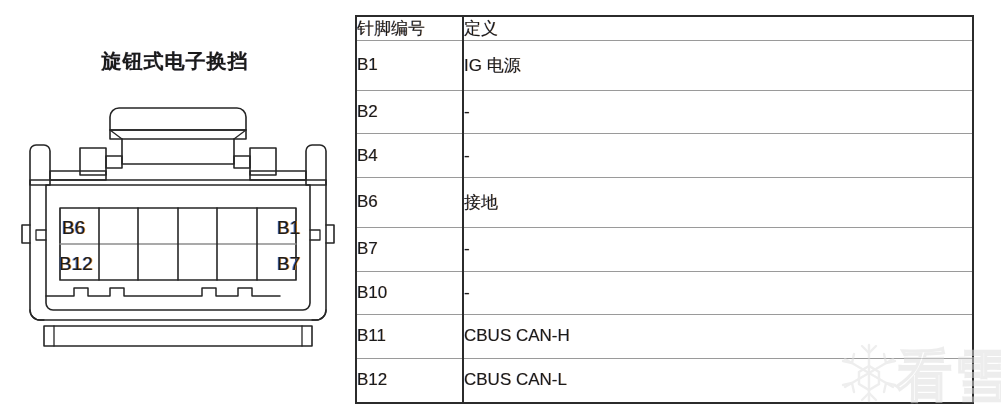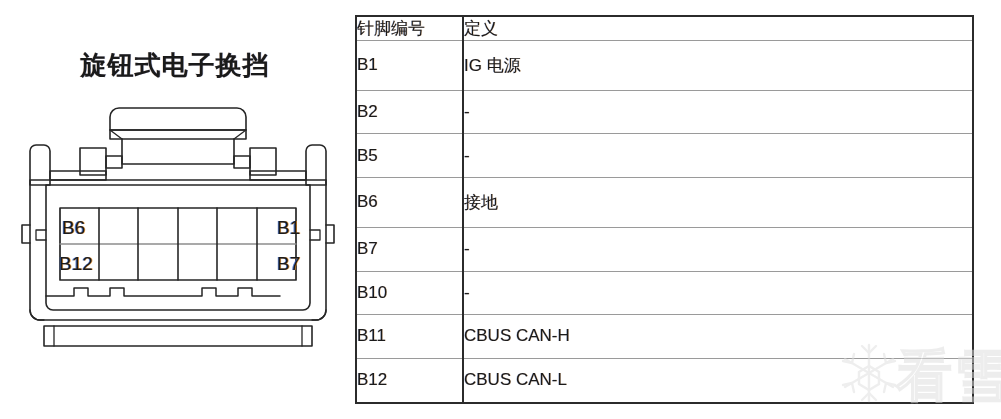--- a/index.html
+++ b/index.html
@@ -23,21 +23,21 @@
     width: 350px;
     height: 419px;
   }
 
   #diagram-title {
     position: absolute;
     left: 0;
     top: 48px;
     width: 350px;
     text-align: center;
-    font-size: 26px;
+    font-size: 20px;
     font-weight: bold;
     color: #1a1a1a;
     letter-spacing: 1px;
     text-shadow: 0.6px 0 0 rgba(60,90,180,0.42), -0.5px 0 0 rgba(200,120,40,0.30);
     font-family: "DejaVu Sans", "Liberation Sans", sans-serif;
   }
 
   #connector-svg {
     position: absolute;
     left: 18px;
@@ -222,22 +222,22 @@
     <tbody id="pin-table-body">
 
     <tr>
           <td>B1</td>
           <td>IG 电源</td>
         </tr>
         <tr class="rule-dark">
           <td>B2</td>
           <td>-</td>
         </tr>
-        <tr>
-          <td>B5</td>
+        <tr class="rule-dark">
+          <td>B4</td>
           <td>-</td>
         </tr>
         <tr class="rule-dark">
           <td>B6</td>
           <td>接地</td>
         </tr>
         <tr>
           <td>B7</td>
           <td>-</td>
         </tr>

